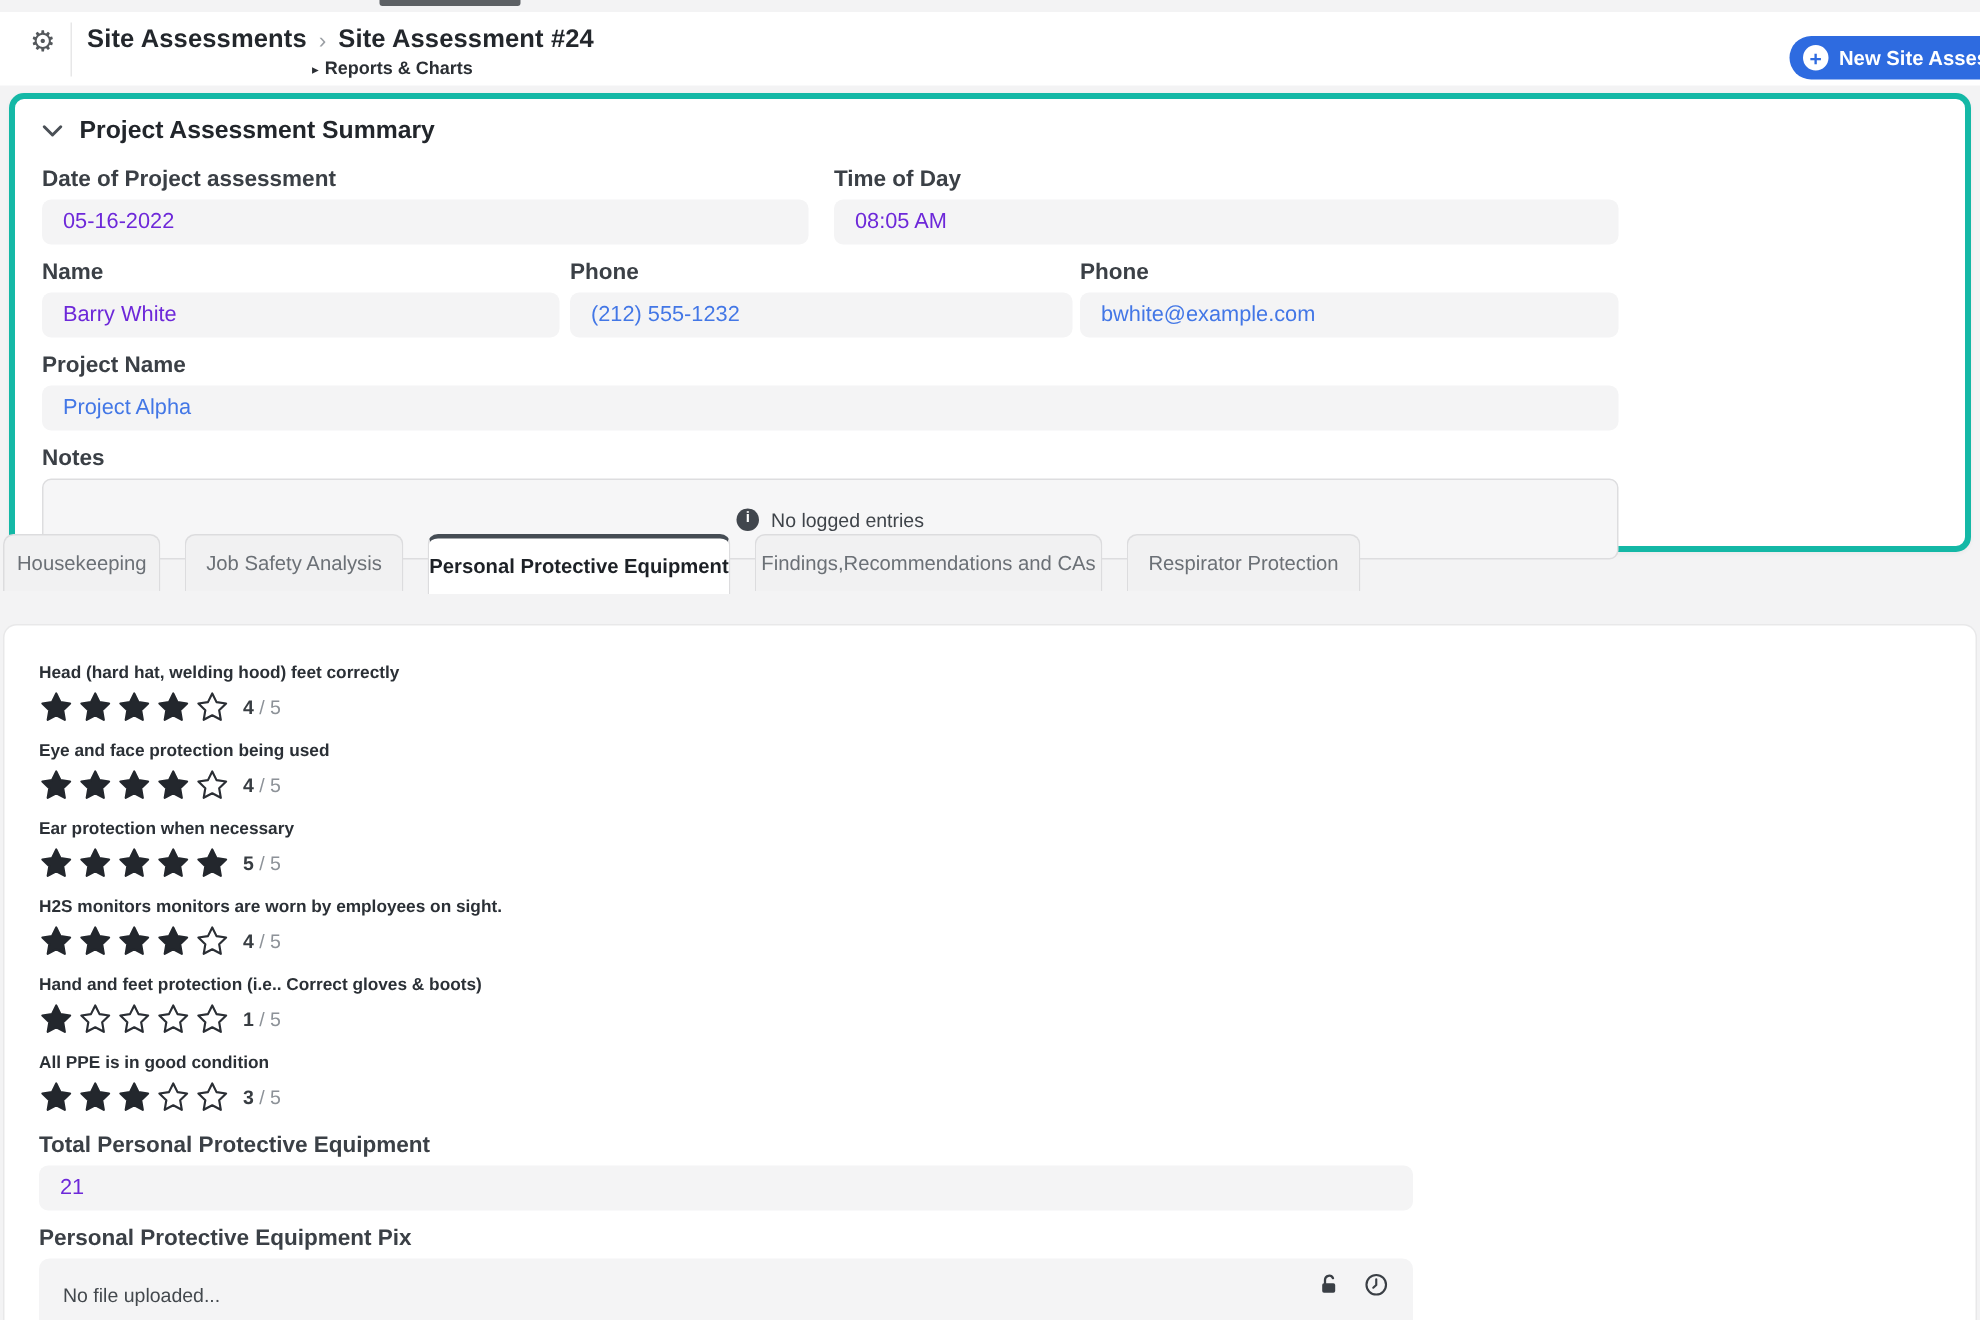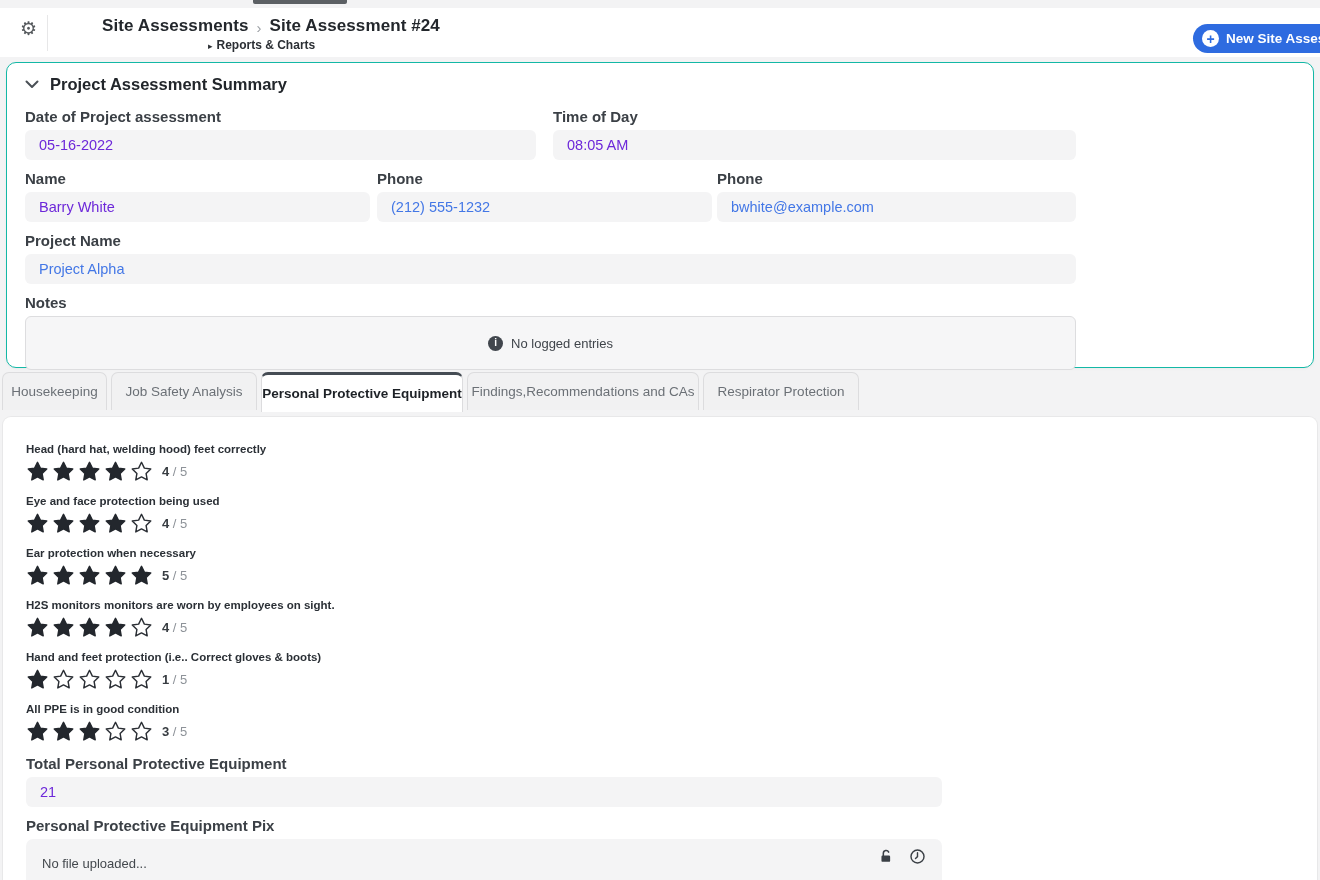--- a/index.html
+++ b/index.html
@@ -11,54 +11,54 @@
   .viewport { position:relative; width:1320px; height:880px; overflow:hidden; }
 
   
   .top-dark-bar { position:absolute; left:253px; top:0; width:94px; height:4px; background:#5c6064; border-radius:0 0 2px 2px; z-index:5; }
 
   
   .header { position:absolute; left:0; top:8px; width:1320px; height:49px; background:#fff; z-index:2; }
   .gear { position:absolute; left:20px; top:11px; font-size:19px; line-height:1; color:#54585c; font-family:"DejaVu Sans",sans-serif; cursor:pointer; }
   .vdiv { position:absolute; left:47px; top:7px; width:1px; height:36px; background:#e7e7e8; }
   .crumbs { position:absolute; left:58px; top:8px; }
-  .crumb-row { display:flex; align-items:flex-end; white-space:nowrap;margin-left:44px; }
+  .crumb-row { display:flex; align-items:flex-end; white-space:nowrap; }
   .crumb-root,.crumb-cur { font-size:17px; font-weight:700; color:#23272c; letter-spacing:.1px; }
   .crumb-sep { margin:0 8px; color:#9b9fa4; font-size:15px; font-weight:400; }
   .crumb-sub { margin-top:2px; padding-left:150px; font-size:12px; font-weight:600; color:#2b2f34; white-space:nowrap; cursor:pointer; }
   .tri { font-size:9px; margin-right:4px; color:#2b2f34; }
   .new-btn { position:absolute; left:1193px; top:16px; height:29px; border:none; border-radius:15px;
     background:#2e6be0; color:#fff; display:flex; align-items:center; gap:7px; padding:0 16px 0 9px;
     font-family:inherit; font-size:13.5px; font-weight:600; white-space:nowrap; cursor:pointer; }
   .plus-circle { width:17px; height:17px; border-radius:50%; background:#fff; color:#2e6be0;
     font-size:14px; font-weight:700; display:flex; align-items:center; justify-content:center; line-height:1; }
 
   
   .summary-card { position:absolute; left:6px; top:62px; width:1308px; height:306px; background:#fff;
-    border:1px solid #14b8a6; border-radius:10px; box-shadow:0 1px 3px rgba(0,0,0,.04); padding:12px 0 0 18px; }
+    border:4px solid #14b8a6; border-radius:10px; box-shadow:0 1px 3px rgba(0,0,0,.04); padding:12px 0 0 18px; }
   .card-title-row { display:flex; align-items:center; gap:11px; margin-bottom:14px; cursor:pointer; }
   .card-title-row h2 { font-size:16.5px; font-weight:700; color:#22262b; }
   .field label,.flabel { display:block; font-size:15px; font-weight:600; color:#3b4046; margin-bottom:5px; white-space:nowrap; }
   .row { display:flex; margin-bottom:10px; }
   .f-date { width:511px; margin-right:17px; }
   .f-time { width:523px; }
   .f-name { width:345px; margin-right:7px; }
   .f-phone { width:335px; margin-right:5px; }
   .f-email { width:359px; }
   .f-project { width:1051px; }
   .tb { display:block; width:100%; height:30px; background:#f4f4f5; border:none; border-radius:6px;
     padding:0 14px; font-size:14.5px; color:#6d28d9; font-family:inherit; }
   .tb.link { color:#4377e6; }
   .notes-box { width:1051px; height:54px; background:#f6f6f7; border:1px solid #dddddf; border-radius:6px;
     display:flex; align-items:center; justify-content:center; gap:8px; font-size:13px; color:#3f444a; }
   .info-icon { width:15px; height:15px; border-radius:50%; background:#41464d; color:#fff; font-size:10px;
     font-weight:700; display:flex; align-items:center; justify-content:center; line-height:1; }
 
   
-  .tabs { position:absolute; left:2px; top:372px; height:40px; display:flex; gap:4px; z-index:3; }
+  .tabs { position:absolute; left:2px; top:356px; height:40px; display:flex; gap:16px; z-index:3; }
   .tab { height:38px; background:#f1f1f2; border:1px solid #dcdcde; border-bottom:none; border-radius:7px 7px 0 0;
     display:flex; align-items:center; justify-content:center; font-size:13.5px; color:#6b7076; cursor:pointer; white-space:nowrap; }
   .tab-0 { width:105px; } .tab-1 { width:146px; } .tab-2 { width:202px; } .tab-3 { width:156px; } .tab-4 { width:232px; }
   .tab.active { background:#fff; border-top:3px solid #454c54; color:#1d2126; font-weight:700; height:40px; }
 
   
   .content-card { position:absolute; left:2px; top:416px; width:1316px; height:464px; background:#fff;
     border:1px solid #e8e8e9; border-bottom:none; border-radius:9px 9px 0 0; padding:26px 0 0 23px; z-index:2; }
   .rating-item { margin-bottom:11px; }
   .rating-label { font-size:11.5px; font-weight:600; color:#2b3036; margin-bottom:3px; }

